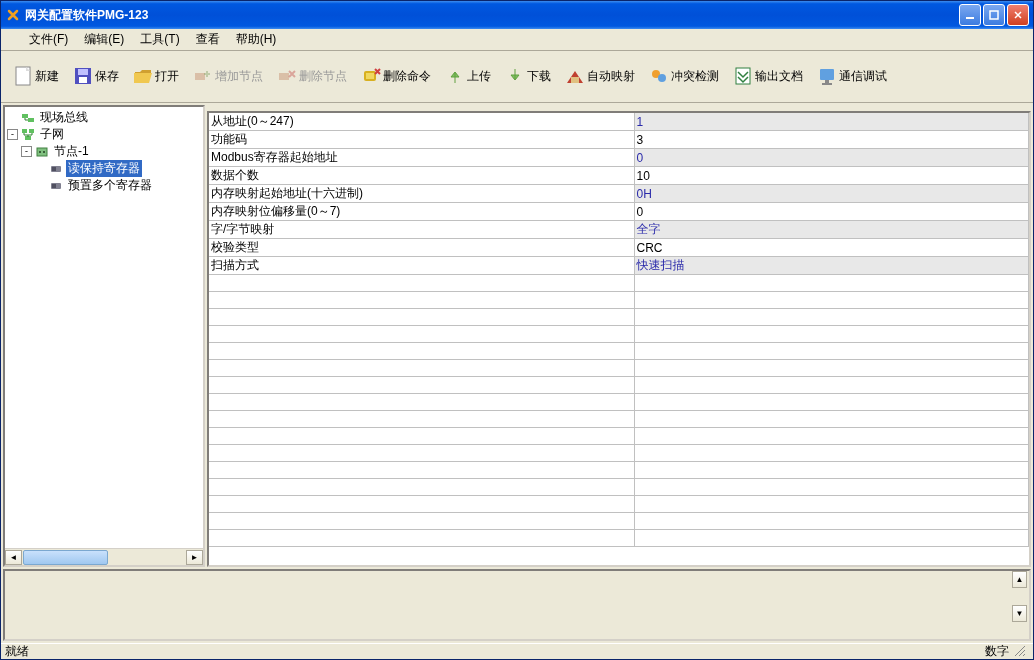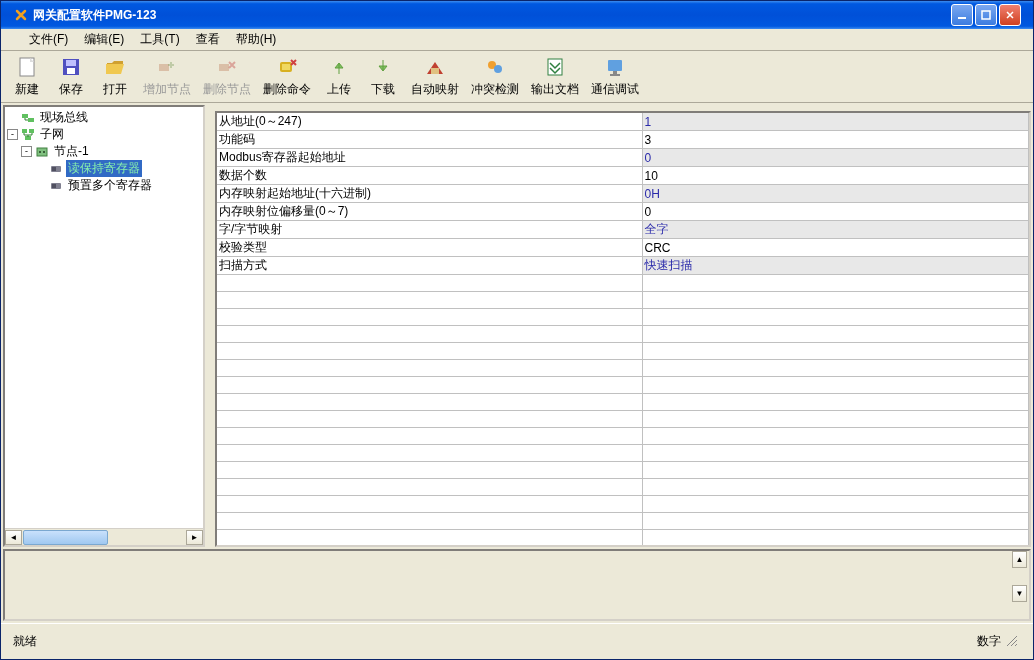--- a/index.html
+++ b/index.html
@@ -1,59 +1,59 @@
 <!DOCTYPE html>
 <html><head>
   <meta charset="utf-8">
   <style>
     * { box-sizing: border-box; margin: 0; padding: 0; }
     body { font-family: "SimSun", "宋体", sans-serif; font-size: 12px; background: #ece9d8; width: 1034px; height: 660px; overflow: hidden; position: relative; }
     .window { border: 1px solid #0a246a; height: 660px; display: flex; flex-direction: column; }
-    .titlebar { background: linear-gradient(to bottom, #3c8cf0, #0058e0 10%, #0050d8 50%, #0058e0 90%, #3c8cf0); height: 28px; display: flex; align-items: center; padding: 0 12px; color: white; }
+    .titlebar { background: linear-gradient(to bottom, #3c8cf0, #0058e0 10%, #0050d8 50%, #0058e0 90%, #3c8cf0); height: 28px; display: flex; align-items: center; padding: 0 4px; color: white; }
     .titlebar-icon { width: 16px; height: 16px; margin-right: 4px; display: flex; align-items: center; justify-content: center; }
     .titlebar-text { flex: 1; font-size: 12px; font-weight: bold; }
     .titlebar-buttons { display: flex; gap: 2px; }
     .titlebar-btn { width: 22px; height: 22px; border: 1px solid #fff; border-radius: 3px; display: flex; align-items: center; justify-content: center; cursor: pointer; }
     .tb-min { background: linear-gradient(to bottom, #7ba8f0, #3c7ce0); }
     .tb-max { background: linear-gradient(to bottom, #7ba8f0, #3c7ce0); }
     .tb-close { background: linear-gradient(to bottom, #f08070, #d04020); }
     .menubar { background: #ece9d8; height: 22px; display: flex; align-items: center; padding: 0 20px; border-bottom: 1px solid #aca899; }
     .menu-item { padding: 2px 8px; cursor: pointer; }
     .toolbar { background: #ece9d8; height: 52px; display: flex; align-items: center; padding: 2px 4px; border-bottom: 1px solid #aca899; }
-    .tool-btn { display: flex; flex-direction: column; align-items: center; justify-content: center; padding: 2px 6px; cursor: pointer; min-width: 44px; height: 48px; }
+    .tool-btn { display: flex; flex-direction: row; align-items: center; justify-content: center; padding: 2px 6px; cursor: pointer; min-width: 44px; height: 48px; }
     .tool-icon { width: 24px; height: 24px; display: flex; align-items: center; justify-content: center; margin-bottom: 2px; }
     .tool-label { font-size: 12px; white-space: nowrap; }
     .tool-btn.disabled .tool-label { color: #999; }
-    .main-area { flex: 1; display: flex; background: #ece9d8; overflow: hidden; gap: 8px; }
+    .main-area { flex: 1; display: flex; background: #ece9d8; overflow: hidden; }
     .tree-panel { width: 202px; border: 2px inset #d4d0c8; background: white; margin: 2px; position: relative; display: flex; flex-direction: column; }
     .tree-content { flex: 1; overflow: hidden; padding: 2px; }
     .tree-row { display: flex; align-items: center; height: 17px; white-space: nowrap; cursor: pointer; }
     .tree-toggle { width: 11px; height: 11px; border: 1px solid #888; background: white; display: inline-flex; align-items: center; justify-content: center; font-size: 9px; line-height: 1; margin-right: 2px; font-family: monospace; }
     .tree-toggle-spacer { width: 13px; display: inline-block; }
     .tree-node-icon { width: 16px; height: 16px; display: inline-flex; align-items: center; justify-content: center; margin-right: 2px; }
     .tree-text { padding: 0 2px; }
-    .tree-text.selected { background: #316ac5; color: #86efac; }
+    .tree-text.selected { background: #316ac5; color: #ffffff; }
     .tree-indent-1 { padding-left: 14px; }
     .tree-indent-2 { padding-left: 28px; }
     .tree-scroll { height: 17px; background: #ece9d8; border-top: 1px solid #d4d0c8; display: flex; align-items: center; }
     .scroll-btn-l, .scroll-btn-r { width: 17px; height: 15px; background: linear-gradient(to bottom, #fff, #ece9d8); border: 1px solid #aca899; display: flex; align-items: center; justify-content: center; font-size: 8px; }
     .scroll-thumb-h { flex: 0 0 85px; height: 15px; margin-left: 1px; background: linear-gradient(to bottom, #c9e1fc, #a0c8f0); border: 1px solid #7ba8d0; border-radius: 2px; }
     .scroll-track-h { flex: 1; }
     .prop-panel { flex: 1; border: 2px inset #d4d0c8; background: white; margin: 8px 2px 2px 0; overflow: hidden; }
     .prop-table { width: 100%; border-collapse: collapse; table-layout: fixed; }
     .prop-table col.label-col { width: 425px; }
     .prop-table td { border-right: 1px solid #c0c0c0; border-bottom: 1px solid #c0c0c0; height: 17px; padding: 0 2px; font-size: 12px; vertical-align: middle; overflow: hidden; }
     .prop-table tr:nth-child(odd) td.val { background: #e8e8e8; color: #2a2aaa; }
     .prop-table tr:nth-child(even) td.val { background: #fff; }
     .prop-empty td { height: 17px; }
     .bottom-panel { height: 72px; border: 2px inset #d4d0c8; background: #ece9d8; margin: 0 2px 2px 2px; position: relative; }
     .bottom-scroll { position: absolute; right: 0; top: 0; bottom: 17px; width: 17px; background: #ece9d8; display: flex; flex-direction: column; }
     .scroll-btn-v { width: 15px; height: 17px; background: linear-gradient(to bottom, #fff, #ece9d8); border: 1px solid #aca899; display: flex; align-items: center; justify-content: center; font-size: 8px; }
     .scroll-track-v { flex: 1; }
-    .statusbar { height: 36px; background: #ece9d8; border-top: 1px solid #fff; display: flex; align-items: center; padding: 0 12px; justify-content: flex-end; }
+    .statusbar { height: 16px; background: #ece9d8; border-top: 1px solid #fff; display: flex; align-items: center; padding: 0 4px; justify-content: flex-end; }
     .status-text { flex: 1; }
     .status-right { margin-right: 4px; }
     .resize-grip { width: 16px; height: 16px; }
     
     svg { display: block; }
   </style>
 </head>
 <body>
 
 <div class="window">

